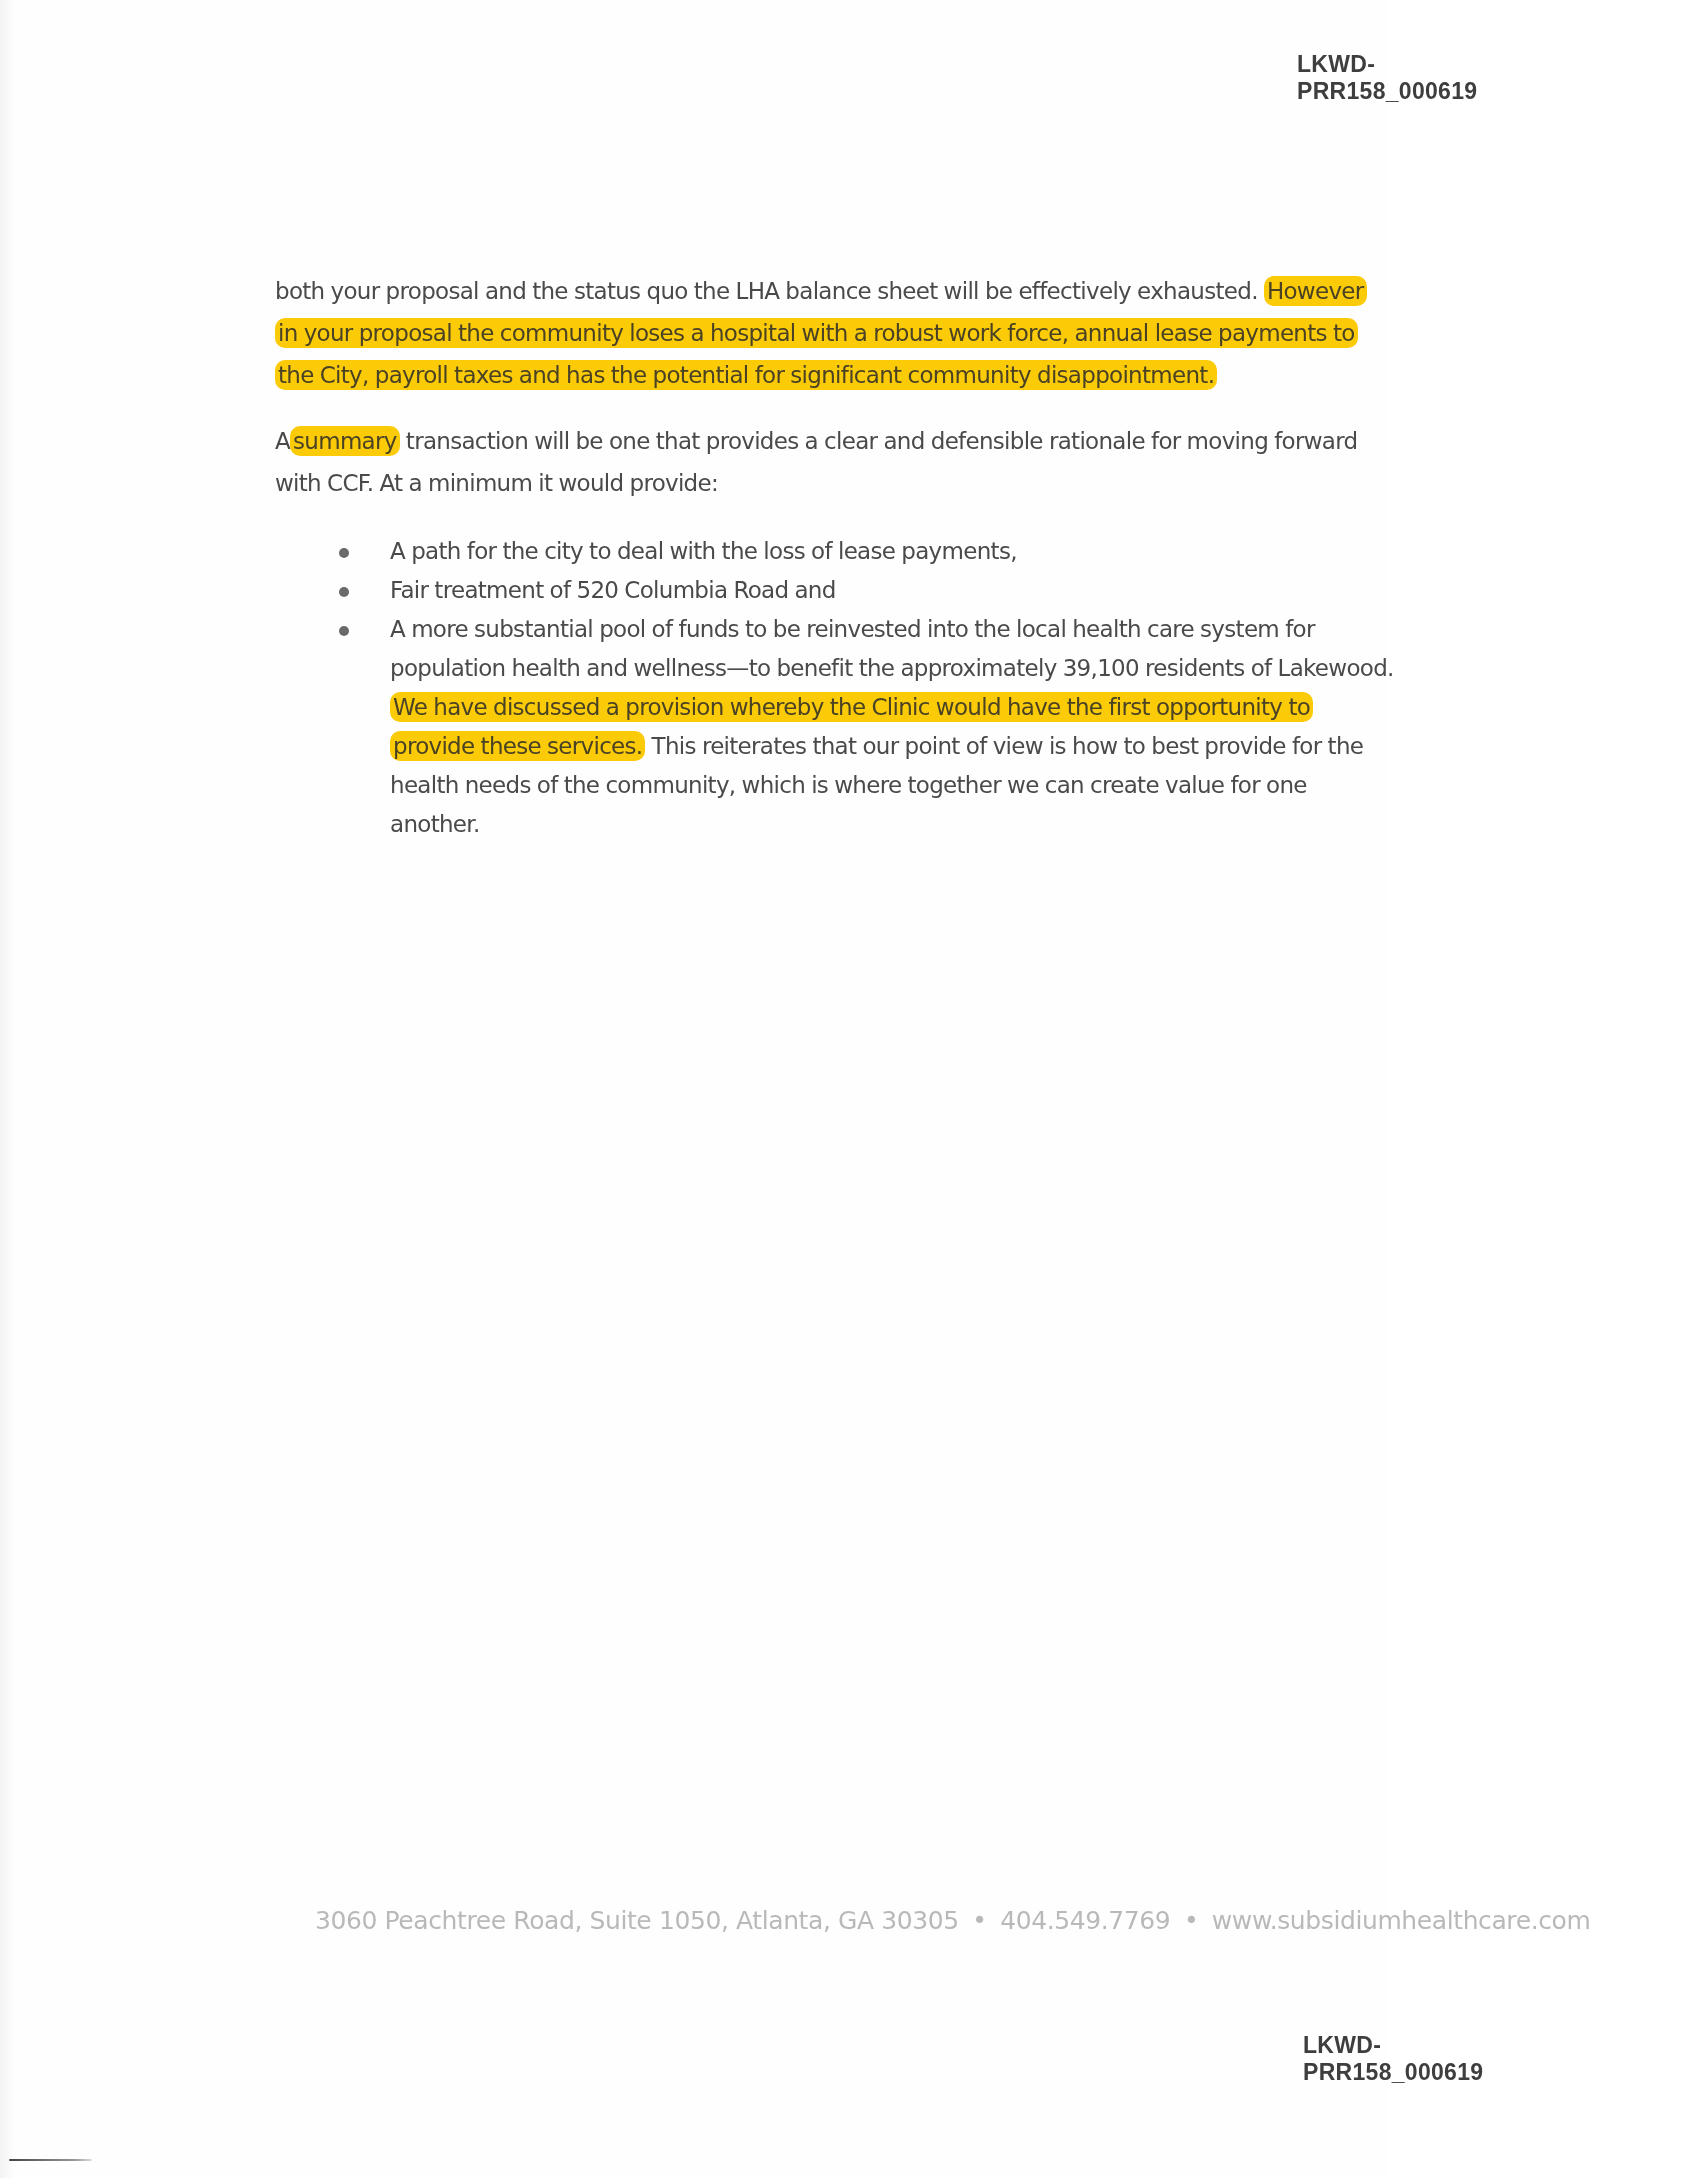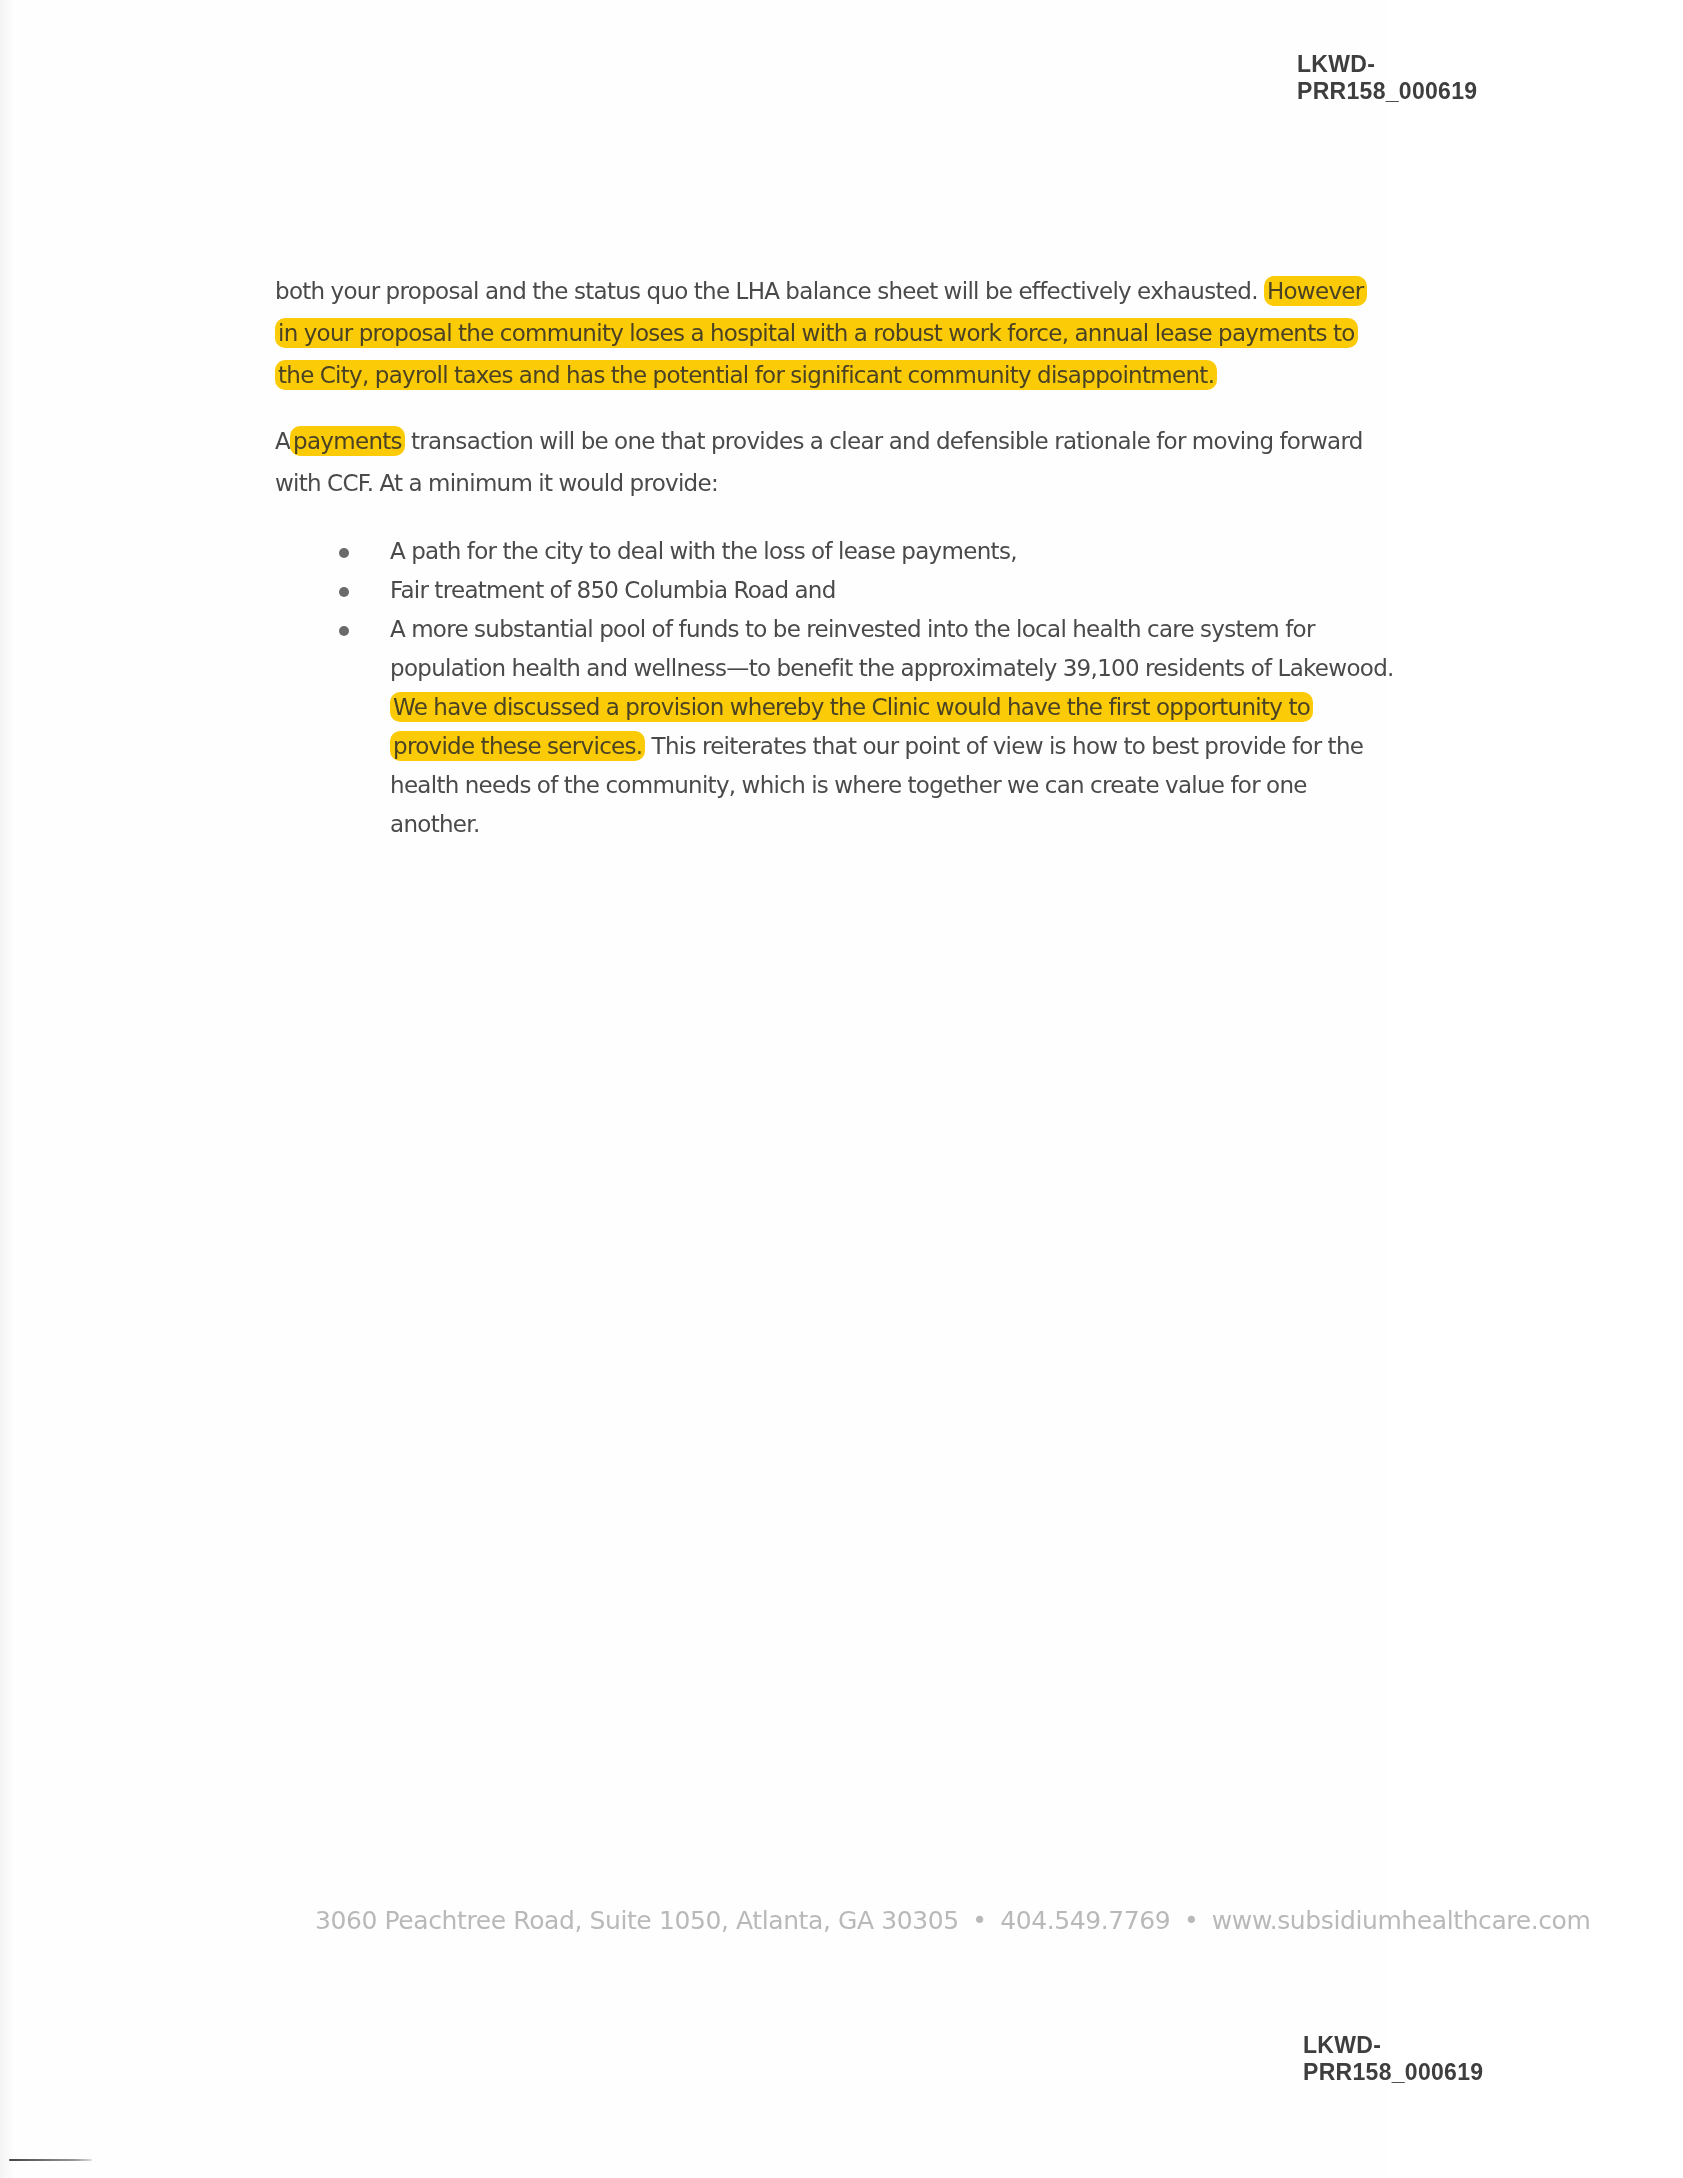--- a/index.html
+++ b/index.html
@@ -115,32 +115,32 @@
 
   <div class="bates top">LKWD-PRR158_000619</div>
 
   <div class="body-text">
     <p class="para">
       <span>both your proposal and the status quo the LHA balance sheet will be effectively exhausted.</span>
       <span class="hl">However in your proposal the community loses a hospital with a robust work force, annual lease payments to the City, payroll taxes and has the potential for significant community disappointment.</span>
     </p>
 
     <p class="para">
-      <span>A</span><span class="hl">payments</span>
+      <span>A</span><span class="hl">summary</span>
       <span>transaction will be one that provides a clear and defensible rationale for moving forward with CCF.  At a minimum it would provide:</span>
     </p>
 
     <ul class="bullet-list">
       <li>
         <span class="bullet-dot"></span>
         <span>A path for the city to deal with the loss of lease payments,</span>
       </li>
       <li>
         <span class="bullet-dot"></span>
-        <span>Fair treatment of 850 Columbia Road and</span>
+        <span>Fair treatment of 520 Columbia Road and</span>
       </li>
       <li>
         <span class="bullet-dot"></span>
         <span>A more substantial pool of funds to be reinvested into the local health care system for population health and wellness—to benefit the approximately 39,100 residents of Lakewood.</span>
         <span class="hl">We have discussed a provision whereby the Clinic would have the first opportunity to provide these services.</span>
         <span>This reiterates that our point of view is how to best provide for the health needs of the community, which is where together we can create value for one another.</span>
       </li>
     </ul>
 
   </div>

